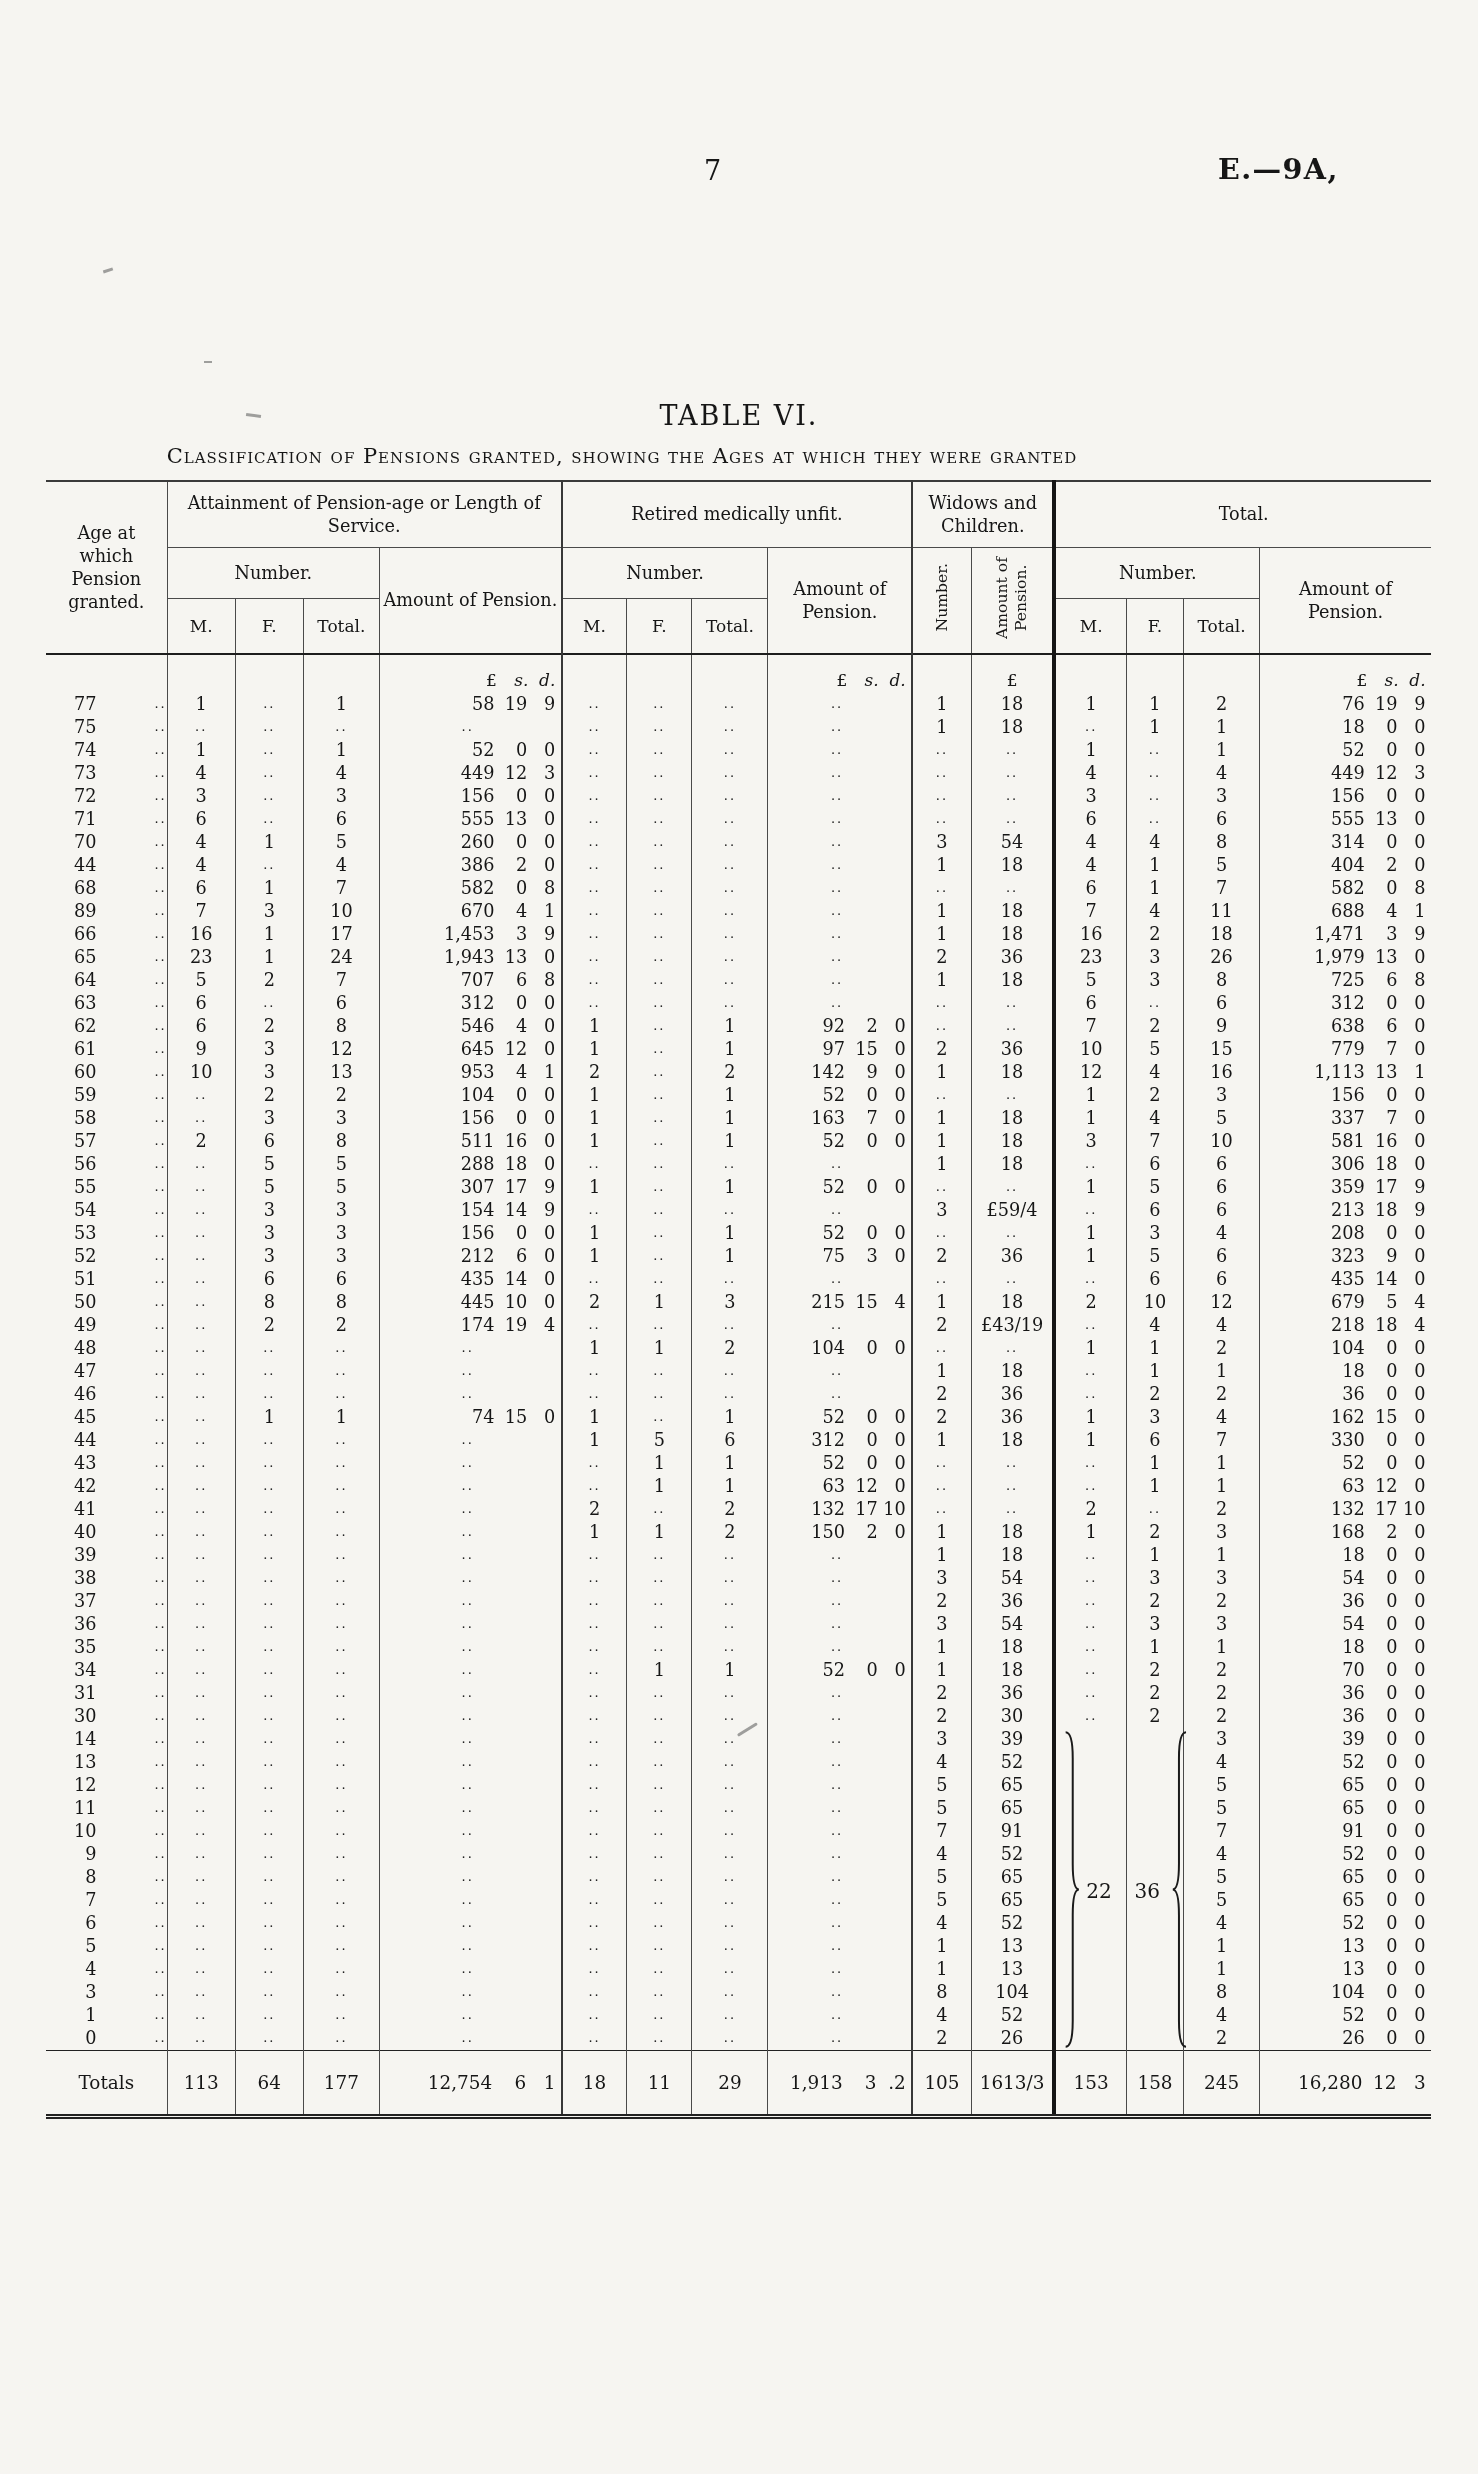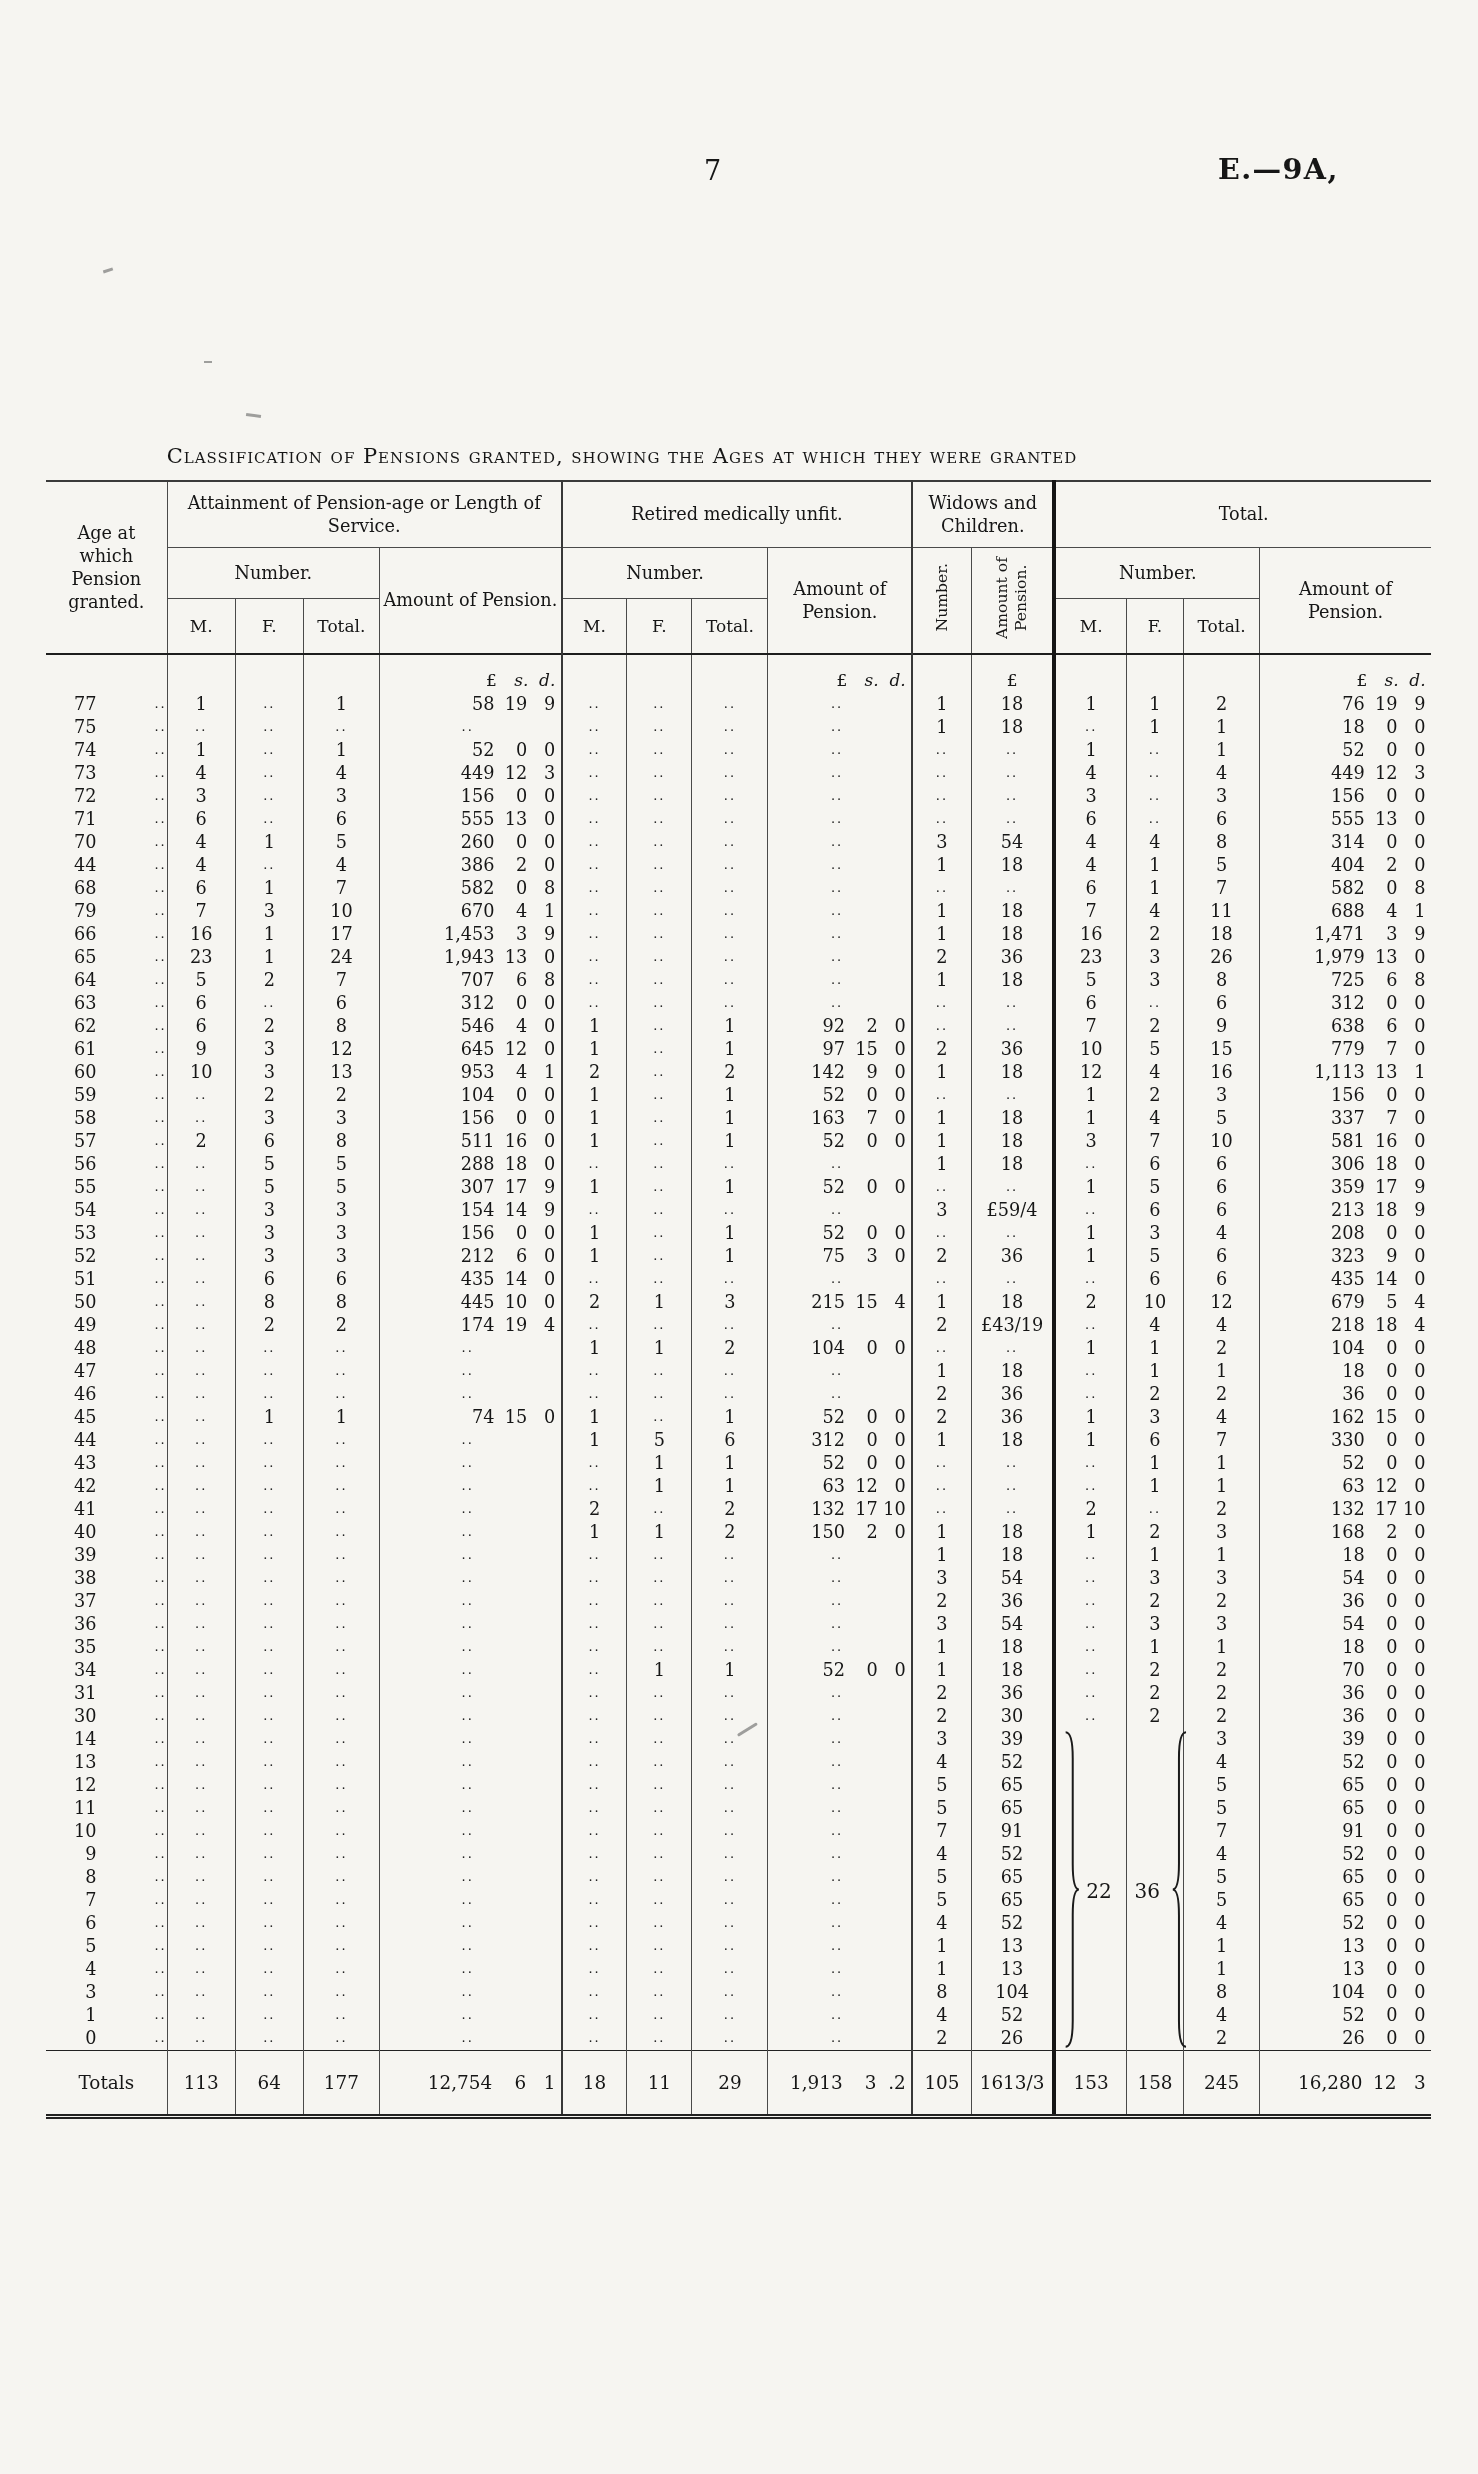--- a/index.html
+++ b/index.html
@@ -63,20 +63,21 @@
 <body>
 
 <div class="page">
   <div class="mark m1"></div>
   <div class="mark m2"></div>
   <div class="mark m3"></div>
   <div class="mark m4"></div>
 
   <div class="page-num">7</div>
   <div class="doc-ref">E.—9A,</div>
+  <div class="title">TABLE VI.</div>
   <div class="subtitle">Classification of Pensions granted, showing the Ages at which they were granted</div>
 
   <div class="tblwrap">
     <table>
       <colgroup>
         <col class="c-age">
           <col class="c-am">
           <col class="c-af">
           <col class="c-at">
           <col class="c-aamt">
@@ -493,21 +494,21 @@
               <span class="wrap">
                 <span class="al">582</span>
                 <span class="as">0</span>
                 <span class="ad">8</span>
               </span>
             </td>
           </tr>
           <tr>
             <td class="age">
               <span class="agewrap">
-                <span class="age-num">79</span>
+                <span class="age-num">89</span>
                 <span class="dots lead">..</span>
               </span>
             </td>
             <td class="am b-l">7</td>
             <td class="af b-l">3</td>
             <td class="at b-l">10</td>
             <td class="aamt b-l amt">
               <span class="wrap">
                 <span class="al">670</span>
                 <span class="as">4</span>

